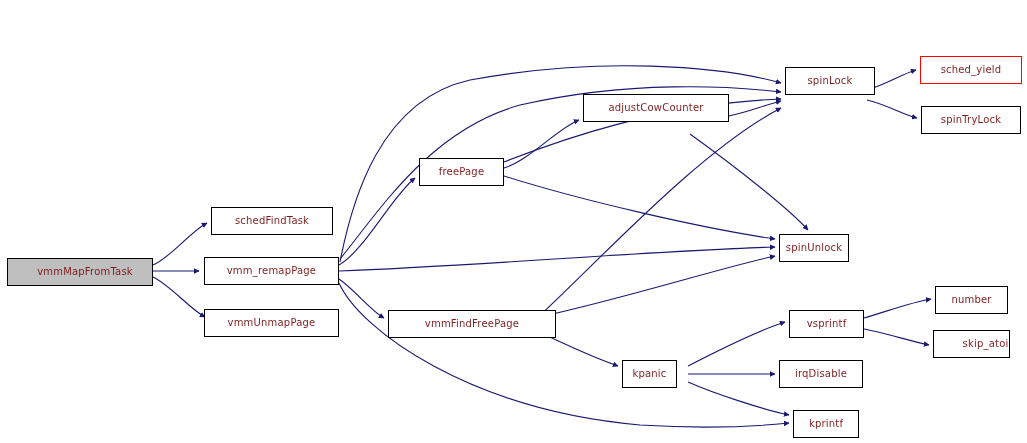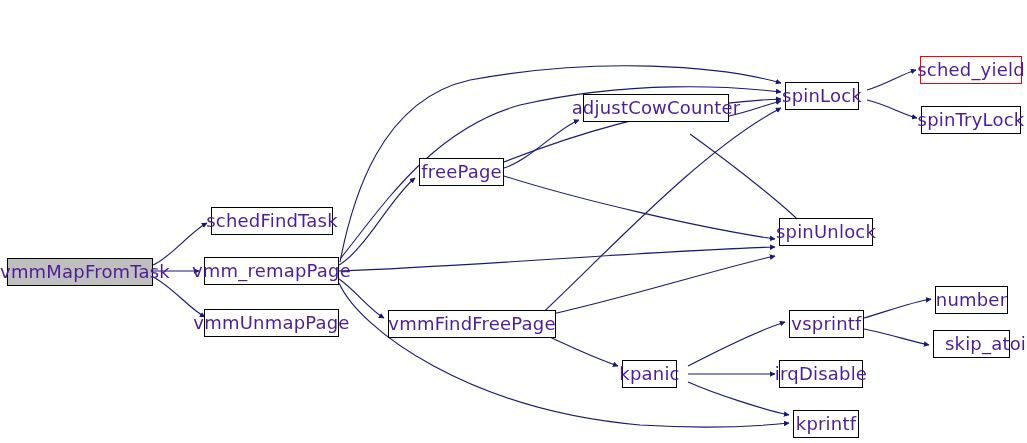--- a/index.html
+++ b/index.html
@@ -21,22 +21,22 @@
     top: 0;
     width: 1027px;
     height: 443px;
     pointer-events: none;
   }
   .node {
     position: absolute;
     box-sizing: border-box;
     border: 1px solid #000000;
     background: #ffffff;
-    color: #4c1d95;
-    font-size: 18px;
+    color: #7f1d1d;
+    font-size: 10px;
     line-height: 1;
     display: flex;
     align-items: center;
     justify-content: center;
     white-space: nowrap;
     letter-spacing: 0.2px;
   }
   .node.highlight {
     background: #bfbfbf;
   }
@@ -102,24 +102,24 @@
       </div>
       <div class="node" style="left: 388px; top: 310px; width: 168px; height: 28px;">
         <span class="node-label">vmmFindFreePage</span>
       </div>
       <div class="node" style="left: 583px; top: 94px; width: 146px; height: 28px;">
         <span class="node-label">adjustCowCounter</span>
       </div>
       <div class="node" style="left: 622px; top: 360px; width: 55px; height: 28px;">
         <span class="node-label">kpanic</span>
       </div>
-      <div class="node" style="left: 785px; top: 82px; width: 74px; height: 28px;">
+      <div class="node" style="left: 785px; top: 67px; width: 90px; height: 28px;">
         <span class="node-label">spinLock</span>
       </div>
-      <div class="node" style="left: 779px; top: 218px; width: 94px; height: 28px;">
+      <div class="node" style="left: 779px; top: 234px; width: 70px; height: 28px;">
         <span class="node-label">spinUnlock</span>
       </div>
       <div class="node" style="left: 789px; top: 310px; width: 75px; height: 28px;">
         <span class="node-label">vsprintf</span>
       </div>
       <div class="node" style="left: 779px; top: 360px; width: 84px; height: 28px;">
         <span class="node-label">irqDisable</span>
       </div>
       <div class="node" style="left: 793px; top: 410px; width: 66px; height: 28px;">
         <span class="node-label">kprintf</span>

